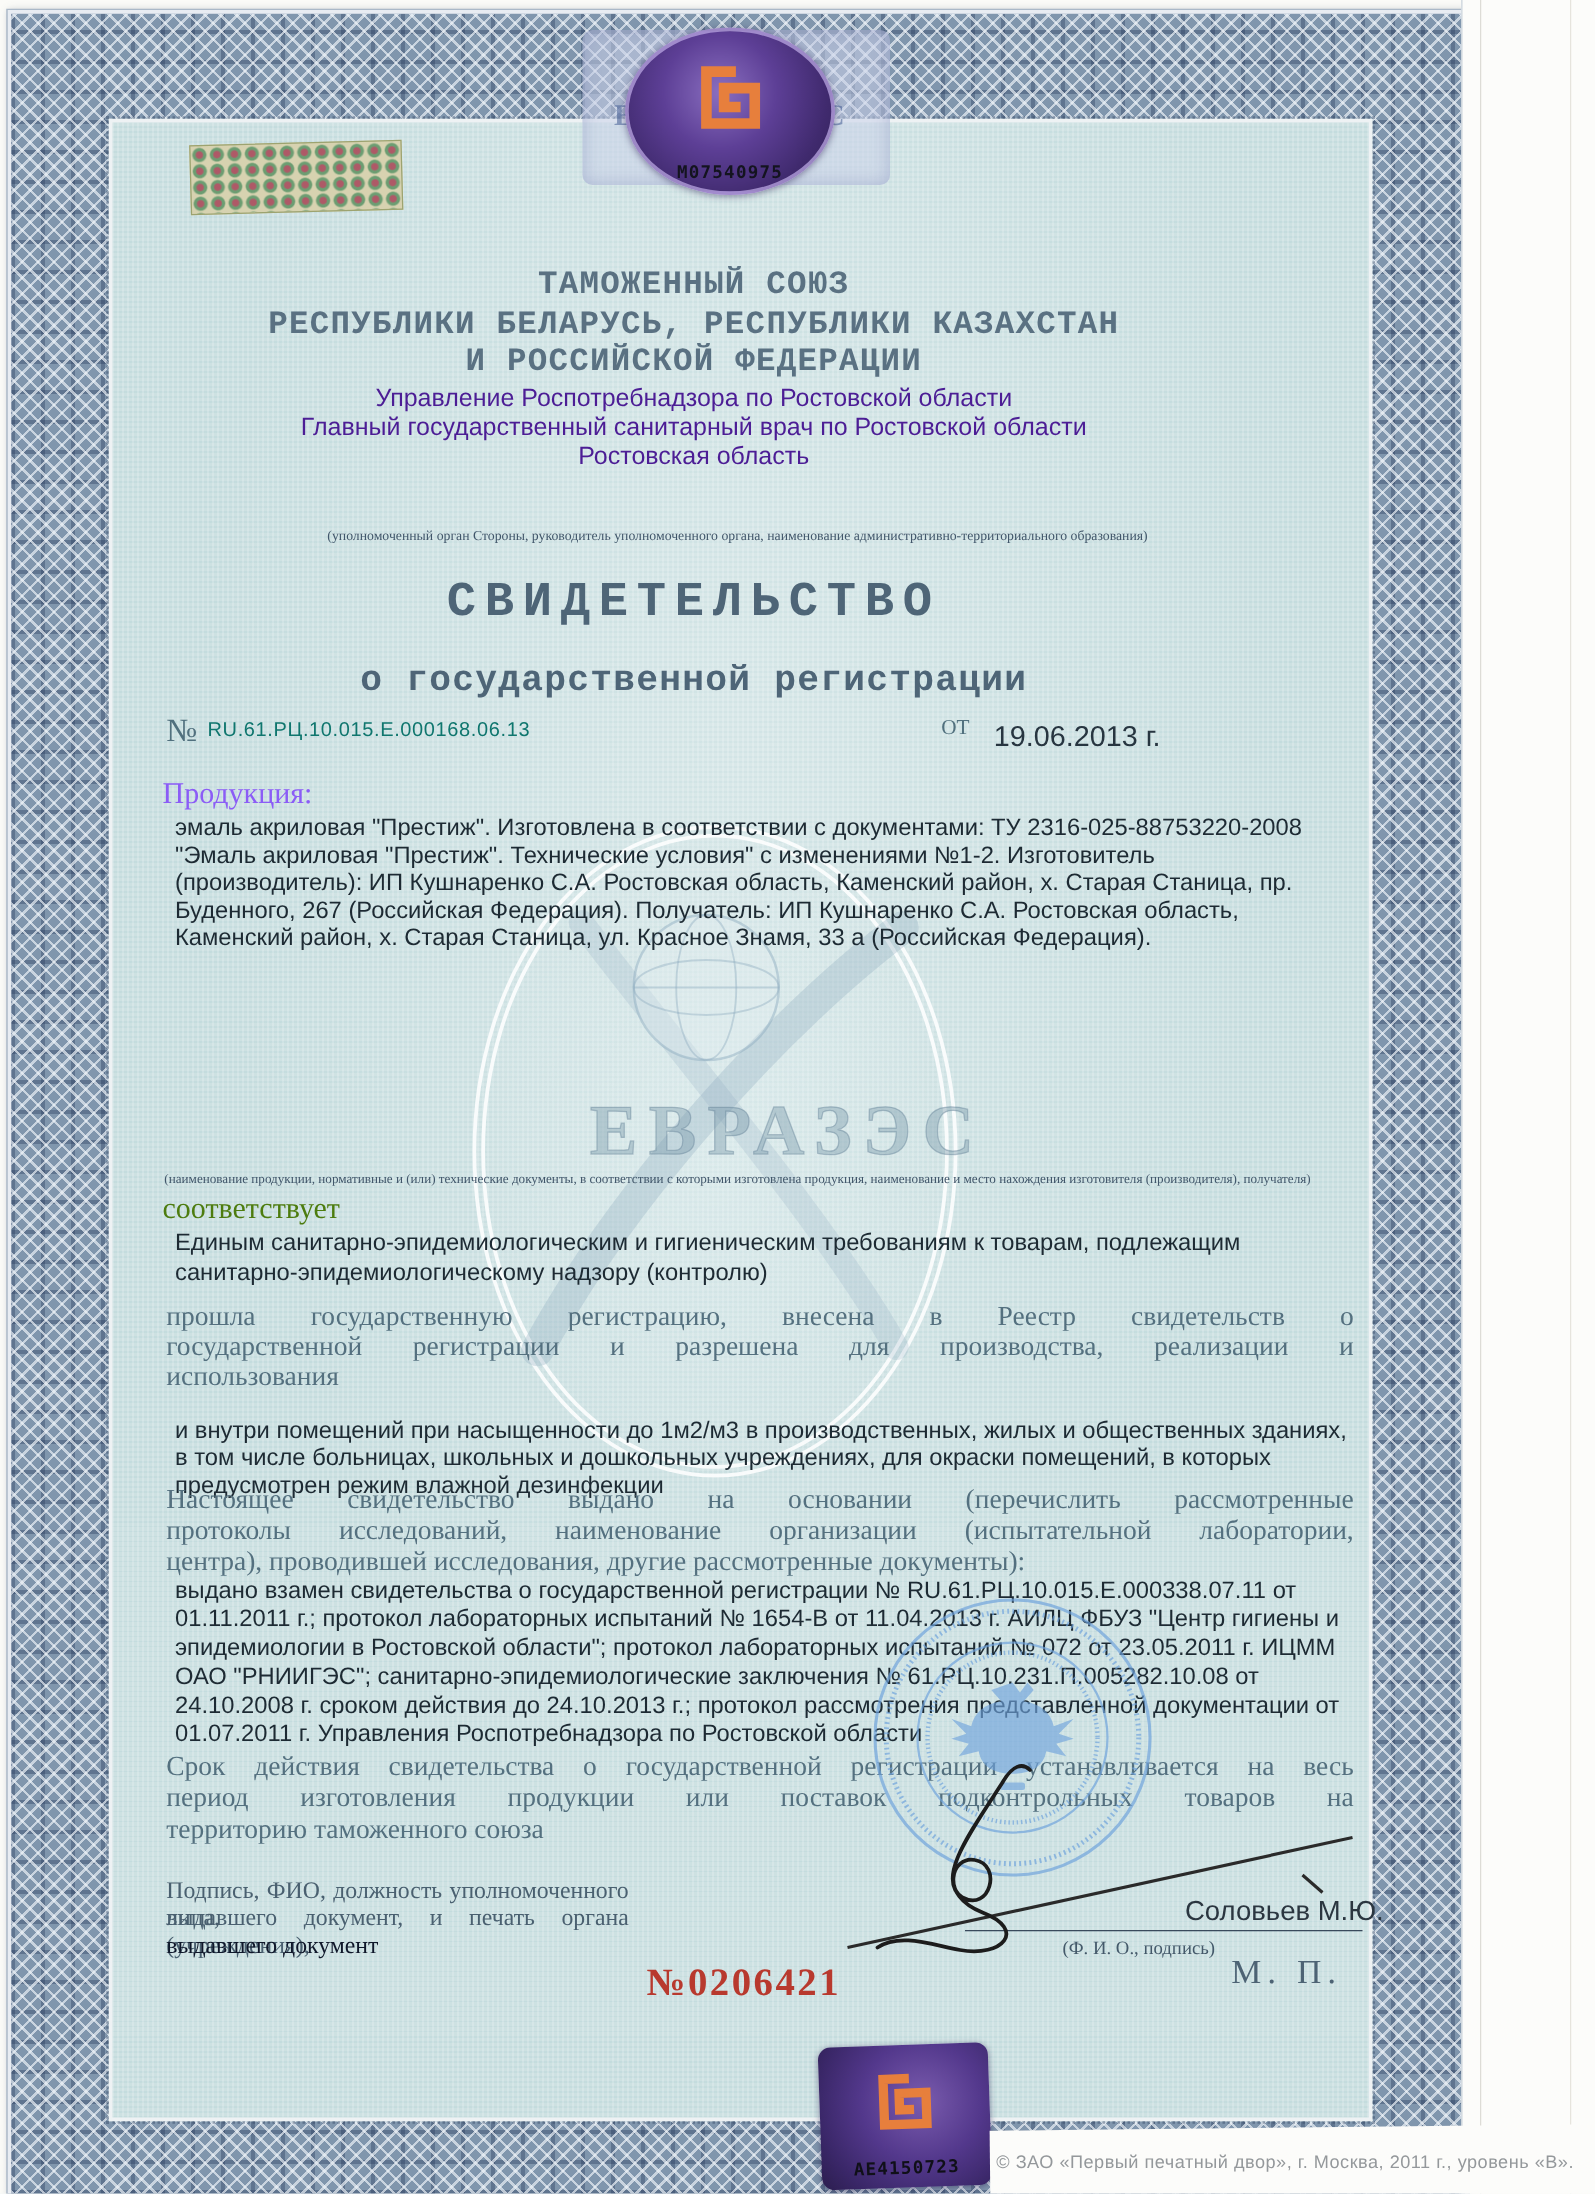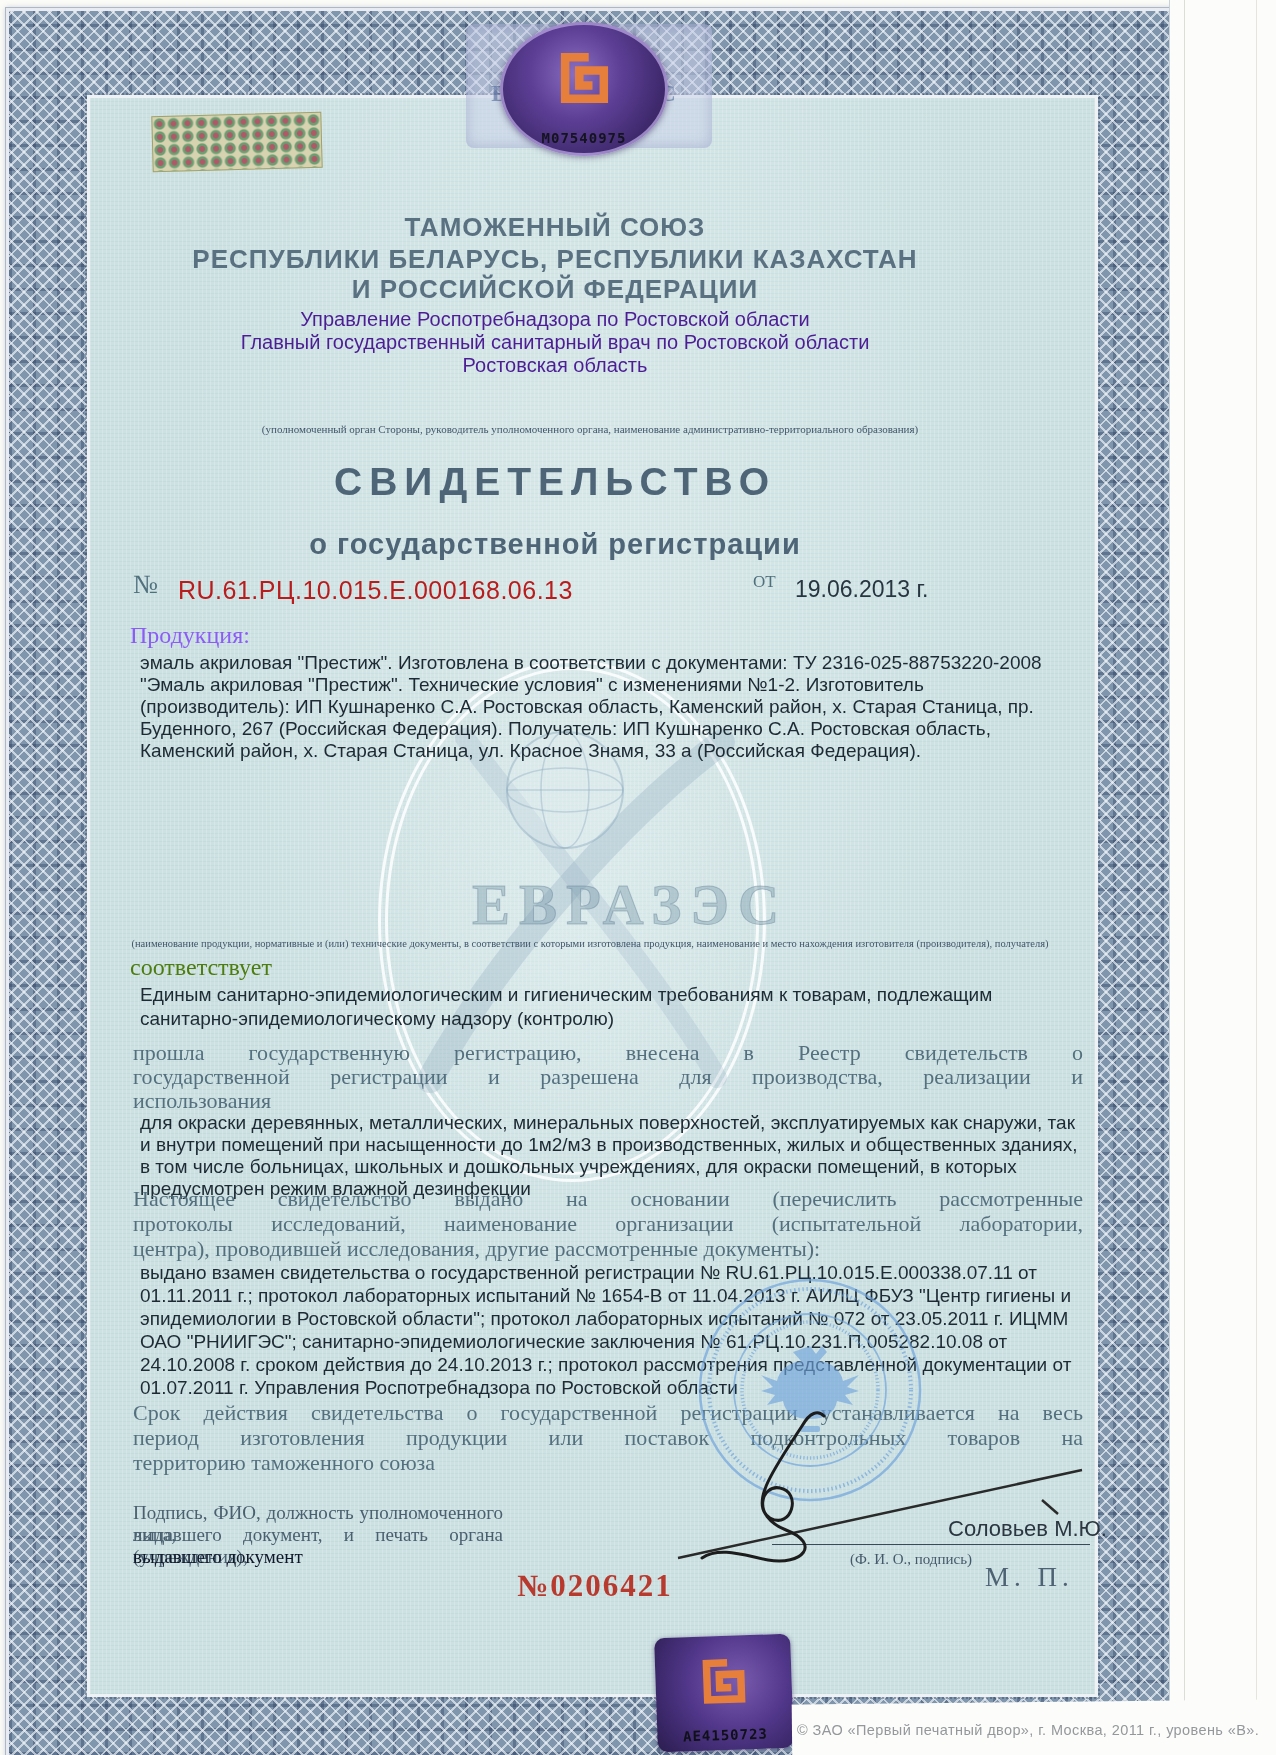--- a/index.html
+++ b/index.html
@@ -20,21 +20,21 @@
       radial-gradient(ellipse at 50% 30%, rgba(255,255,255,.25), rgba(255,255,255,0) 60%),
       repeating-linear-gradient(90deg, rgba(255,255,255,.18) 0 1px, rgba(255,255,255,0) 1px 4px),
       repeating-linear-gradient(0deg, rgba(150,195,200,.16) 0 1px, rgba(150,195,200,0) 1px 4px);
     border:3px solid #eef2f4;outline:2px dotted rgba(52,72,102,.45);}
   
   .ln{position:absolute;white-space:nowrap;}
   .wrap{position:absolute;white-space:normal;}
   .serif{font-family:"Liberation Serif",serif;}
   .jl{white-space:normal;text-align:justify;text-align-last:justify;}
   .ctr{text-align:center;white-space:normal;}
-  .hdr{font-family:Liberation Sans, sans-serif;font-weight:bold;color:#5a7182;letter-spacing:1px;}
+  .hdr{font-family:Liberation Mono, monospace;font-weight:bold;color:#5a7182;letter-spacing:1px;}
   .auth{color:#4c1d95;font-size:20px;}
   .tiny{font-family:"Liberation Serif",serif;color:#41566a;}
   .body-serif{font-family:"Liberation Serif",serif;color:#54707f;font-size:22px;}
   .body-sans{color:#1d2a33;font-size:19px;}
   
   .wm-ring{position:absolute;left:378px;top:660px;width:368px;height:502px;border-radius:50%;
     border:10px double rgba(255,255,255,.85);
     background:radial-gradient(ellipse at center, rgba(235,245,246,.35), rgba(235,245,246,.05) 70%);}
   .wm-text{position:absolute;left:400px;top:872px;width:460px;text-align:center;
     font-family:"Liberation Serif",serif;font-weight:bold;font-size:57px;letter-spacing:9px;
@@ -114,42 +114,41 @@
   <div class="ln hdr ctr" style="left:30px;top:274px;width:1050px;font-size:26px;">И РОССИЙСКОЙ ФЕДЕРАЦИИ</div>
   <div class="ln auth ctr" style="left:30px;top:308px;width:1050px;">Управление Роспотребнадзора по Ростовской области</div>
   <div class="ln auth ctr" style="left:30px;top:331px;width:1050px;">Главный государственный санитарный врач по Ростовской области</div>
   <div class="ln auth ctr" style="left:30px;top:354px;width:1050px;">Ростовская область</div>
   <div class="ln tiny ctr" style="left:85px;top:423px;width:1010px;font-size:11px;">(уполномоченный орган Стороны, руководитель уполномоченного органа, наименование административно-территориального образования)</div>
 
   <div class="ln hdr ctr" style="left:30px;top:460px;width:1050px;font-size:39px;letter-spacing:7px;color:#4e6577;">СВИДЕТЕЛЬСТВО</div>
   <div class="ln hdr ctr" style="left:30px;top:528px;width:1050px;font-size:29px;letter-spacing:1px;color:#4e6577;">о государственной регистрации</div>
 
   <div class="ln serif" style="left:133px;top:570px;font-size:26px;color:#51707e;">№</div>
-  <div class="ln" style="left:178px;top:576px;font-size:25px;color:#b91c1c;letter-spacing:.5px;">RU.61.РЦ.10.015.Е.000168.06.13</div>
+  <div class="ln" style="left:166px;top:576px;font-size:16px;color:#0f766e;letter-spacing:.5px;">RU.61.РЦ.10.015.Е.000168.06.13</div>
   <div class="ln serif" style="left:753px;top:572px;font-size:17px;color:#51707e;text-transform:uppercase;">от</div>
   <div class="ln" style="left:795px;top:576px;font-size:23px;color:#273540;">19.06.2013 г.</div>
 
   <div class="ln serif" style="left:130px;top:622px;font-size:24px;color:#8b5cf6;">Продукция:</div>
   <div class="ln body-sans" style="left:140px;top:652px;">эмаль акриловая "Престиж". Изготовлена в соответствии с документами: ТУ 2316-025-88753220-2008</div>
   <div class="ln body-sans" style="left:140px;top:674px;">"Эмаль акриловая "Престиж". Технические условия" с изменениями №1-2. Изготовитель</div>
   <div class="ln body-sans" style="left:140px;top:696px;">(производитель): ИП Кушнаренко С.А. Ростовская область, Каменский район, х. Старая Станица, пр.</div>
   <div class="ln body-sans" style="left:140px;top:718px;">Буденного, 267 (Российская Федерация).  Получатель: ИП Кушнаренко С.А. Ростовская область,</div>
   <div class="ln body-sans" style="left:140px;top:740px;">Каменский район, х. Старая Станица, ул. Красное Знамя, 33 а (Российская Федерация).</div>
 
   <div class="ln tiny ctr" style="left:85px;top:938px;width:1010px;font-size:10.5px;">(наименование продукции, нормативные и (или) технические документы, в соответствии с которыми изготовлена продукция, наименование и место нахождения изготовителя (производителя), получателя)</div>
 
   <div class="ln serif" style="left:130px;top:954px;font-size:24px;color:#4d7c0f;">соответствует</div>
   <div class="ln body-sans" style="left:140px;top:984px;">Единым санитарно-эпидемиологическим и гигиеническим требованиям к товарам, подлежащим</div>
   <div class="ln body-sans" style="left:140px;top:1008px;">санитарно-эпидемиологическому надзору (контролю)</div>
 
   <div class="wrap body-serif jl" style="left:133px;top:1040px;width:950px;">прошла государственную регистрацию, внесена в Реестр свидетельств о</div>
   <div class="wrap body-serif jl" style="left:133px;top:1064px;width:950px;">государственной регистрации и разрешена для производства, реализации и</div>
   <div class="ln body-serif" style="left:133px;top:1088px;">использования</div>
 
-  <div class="ln body-sans" style="left:140px;top:1112px;">для окраски деревянных, металлических, минеральных поверхностей, эксплуатируемых как снаружи, так</div>
   <div class="ln body-sans" style="left:140px;top:1134px;">и внутри помещений при насыщенности до 1м2/м3 в производственных, жилых и общественных зданиях,</div>
   <div class="ln body-sans" style="left:140px;top:1156px;">в том числе больницах, школьных и дошкольных учреждениях, для окраски помещений, в которых</div>
   <div class="ln body-sans" style="left:140px;top:1178px;">предусмотрен режим влажной дезинфекции</div>
 
   <div class="wrap body-serif jl" style="left:133px;top:1186px;width:950px;">Настоящее свидетельство выдано на основании (перечислить рассмотренные</div>
   <div class="wrap body-serif jl" style="left:133px;top:1211px;width:950px;">протоколы исследований, наименование организации (испытательной лаборатории,</div>
   <div class="ln body-serif" style="left:133px;top:1236px;">центра), проводившей исследования, другие рассмотренные документы):</div>
 
   <div class="ln body-sans" style="left:140px;top:1262px;">выдано взамен свидетельства о государственной регистрации № RU.61.РЦ.10.015.Е.000338.07.11 от</div>
   <div class="ln body-sans" style="left:140px;top:1285px;">01.11.2011 г.; протокол лабораторных испытаний № 1654-В от 11.04.2013 г. АИЛЦ ФБУЗ "Центр гигиены и</div>

